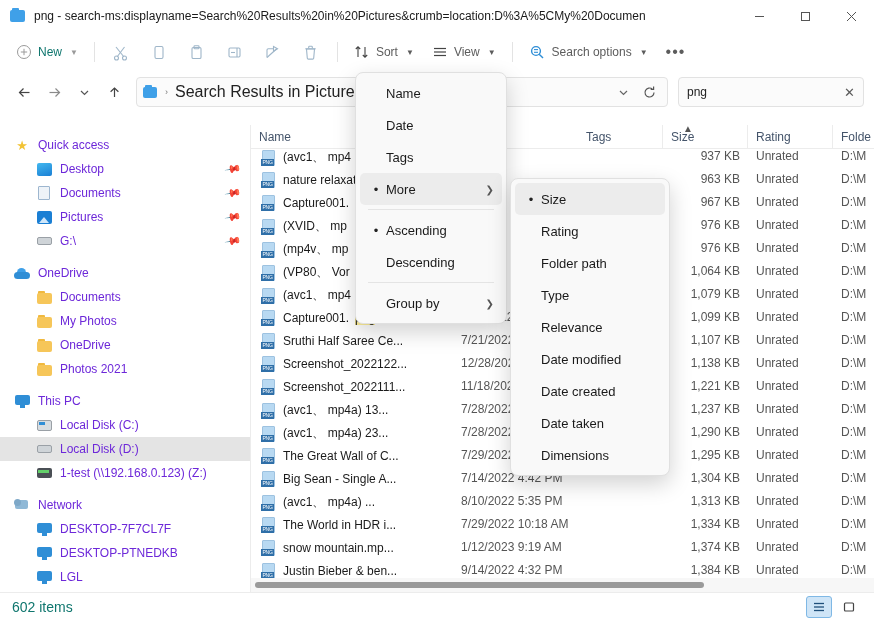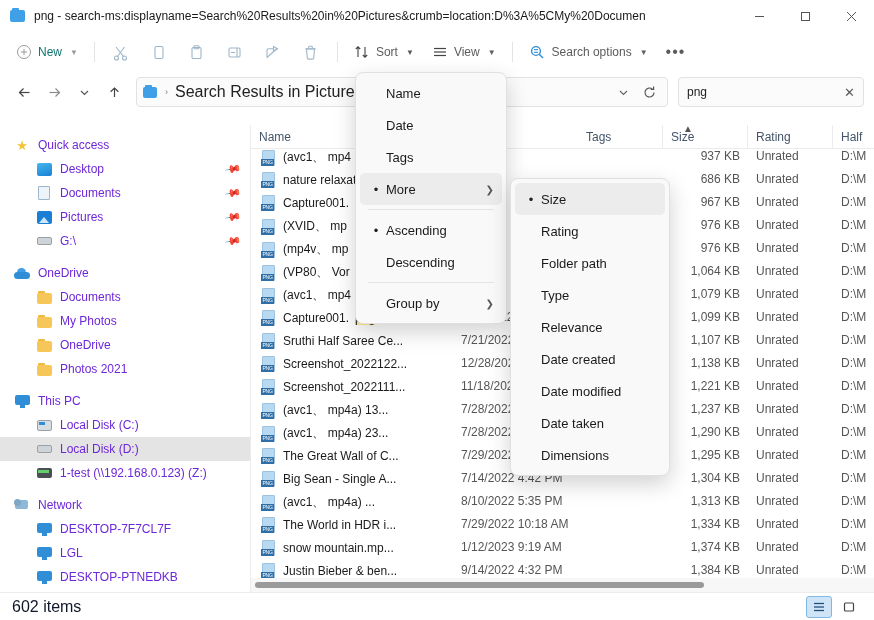--- a/index.html
+++ b/index.html
@@ -145,21 +145,21 @@
   .pngicon .tag{position:absolute;left:0px;bottom:0px;width:13px;height:7px;background:#2f6fa8;color:#fff;font-size:5px;line-height:7px;text-align:center;font-family:"Liberation Sans",sans-serif;letter-spacing:-0.2px;}
 
   .hscroll { position:absolute; left:0; right:0; bottom:0; height:14px; background:#f7f7f7; }
   .hscroll .thumb { position:absolute; left:4px; top:4px; width:72%; height:6px; background:#9a9a9a; border-radius:3px;}
 
   
   .statusbar {
     position:absolute; left:0; right:0; bottom:0; height:28px;
     display:flex; align-items:center; padding:0 12px; background:#fff; border-top:1px solid #ececec;
   }
-  .status-text { font-size:16px; color:#0f172a; }
+  .status-text { font-size:14px; color:#0f766e; }
   .viewbtns { margin-left:auto; display:flex; gap:4px; align-items:center;}
   .vb { width:26px; height:22px; display:flex; align-items:center; justify-content:center; border-radius:3px; color:#333; }
   .vb.active { background:#cfe5f7; border:1px solid #7fb8e5; }
 
   
   .menu {
     position:absolute; background:#f9f9f9; border:1px solid #e0e0e0;
     border-radius:8px; box-shadow:0 8px 22px rgba(0,0,0,0.18);
     padding:4px; z-index:50;
   }
@@ -480,44 +480,44 @@
           </span>
         <span class="ni-label">DESKTOP-7F7CL7F</span>
       </div>
       <div class="nav-item lvl1">
         <span class="ni-icon">
             <span class="ic-monitor">
               <span class="s"></span>
               <span class="b"></span>
             </span>
           </span>
-        <span class="ni-label">LGL</span>
+        <span class="ni-label">DESKTOP-PTNEDKB</span>
       </div>
       <div class="nav-item lvl1">
         <span class="ni-icon">
             <span class="ic-monitor">
               <span class="s"></span>
               <span class="b"></span>
             </span>
           </span>
-        <span class="ni-label">DESKTOP-PTNEDKB</span>
+        <span class="ni-label">LGL</span>
       </div>
     </div>
 
     <div class="listpane">
       <div class="colheaders">
         <div class="col c-name">Name</div>
         <div class="col c-date">Date</div>
         <div class="col c-tags">Tags</div>
         <div class="col c-size">
           <span class="sortcaret">▲</span>
           <span>Size</span>
         </div>
         <div class="col c-rating">Rating</div>
-        <div class="col c-folder">Half</div>
+        <div class="col c-folder">Folde</div>
       </div>
 
       <div class="rows" id="rows-container">
           <div class="row">
             <div class="cell c-name">
               <span class="pngicon">
                 <span class="sheet"></span>
                 <span class="img"></span>
                 <span class="tag">PNG</span>
               </span>
@@ -533,21 +533,21 @@
             <div class="cell c-name">
               <span class="pngicon">
                 <span class="sheet"></span>
                 <span class="img"></span>
                 <span class="tag">PNG</span>
               </span>
               <span>nature relaxat</span>
             </div>
             <div class="cell c-date"></div>
             <div class="cell c-tags"></div>
-            <div class="cell c-size">686 KB</div>
+            <div class="cell c-size">963 KB</div>
             <div class="cell c-rating">Unrated</div>
             <div class="cell c-folder">D:\M</div>
           </div>
           <div class="row">
             <div class="cell c-name">
               <span class="pngicon">
                 <span class="sheet"></span>
                 <span class="img"></span>
                 <span class="tag">PNG</span>
               </span>
@@ -860,25 +860,25 @@
     <div class="mi">
       <span class="bullet"></span>
       <span class="mlabel">Type</span>
     </div>
     <div class="mi">
       <span class="bullet"></span>
       <span class="mlabel">Relevance</span>
     </div>
     <div class="mi">
       <span class="bullet"></span>
+      <span class="mlabel">Date modified</span>
+    </div>
+    <div class="mi">
+      <span class="bullet"></span>
       <span class="mlabel">Date created</span>
-    </div>
-    <div class="mi">
-      <span class="bullet"></span>
-      <span class="mlabel">Date modified</span>
     </div>
     <div class="mi">
       <span class="bullet"></span>
       <span class="mlabel">Date taken</span>
     </div>
     <div class="mi">
       <span class="bullet"></span>
       <span class="mlabel">Dimensions</span>
     </div>
   </div>

